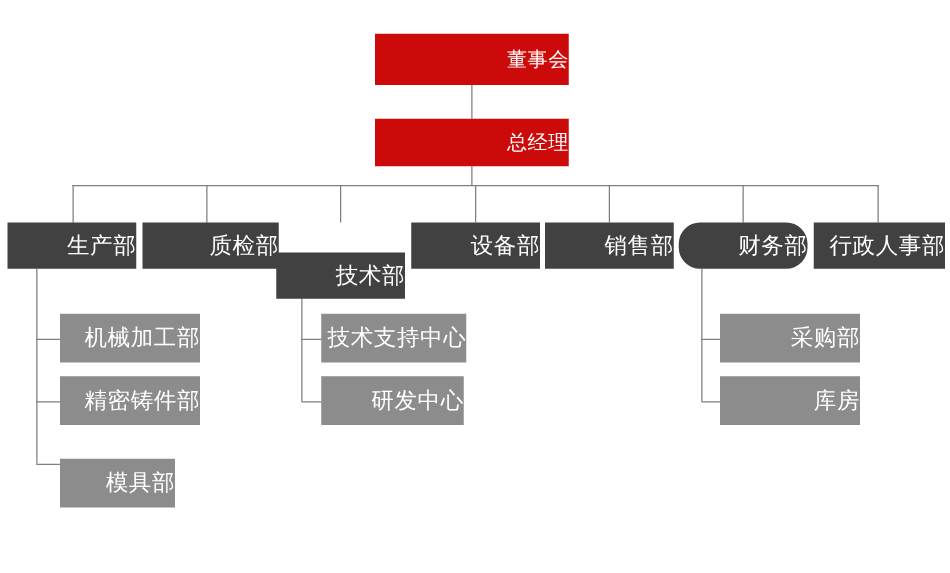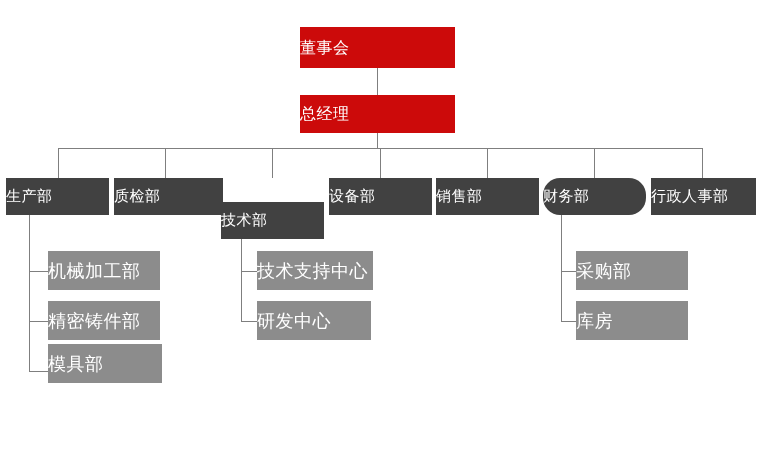--- a/index.html
+++ b/index.html
@@ -16,35 +16,35 @@
   #chart {
     position: relative;
     width: 760px;
     height: 458px;
     background: #ffffff;
   }
   .node {
     position: absolute;
     display: flex;
     align-items: center;
-    justify-content: flex-start;
+    justify-content: flex-end;
     color: #ffffff;
     text-align: center;
     line-height: 1.1;
     box-sizing: border-box;
     letter-spacing: 0.5px;
     z-index: 2;
   }
   .node.level-exec {
     background: #cc0a0a;
     font-size: 16px;
   }
   .node.level-dept {
     background: #414141;
-    font-size: 15px;
+    font-size: 18px;
   }
   .node.level-sub {
     background: #8c8c8c;
     font-size: 18px;
   }
   .connector {
     position: absolute;
     background: #7f7f7f;
     z-index: 1;
   }
@@ -104,21 +104,21 @@
   <div class="connector h" style="left:29px; top:271px; width:20px;"></div>
   <div class="connector h" style="left:29px; top:321px; width:20px;"></div>
   <div class="connector h" style="left:29px; top:371px; width:20px;"></div>
 
   <div class="node level-sub" style="left:48px; top:251px; width:112px; height:39px;">
     <span>机械加工部</span>
   </div>
   <div class="node level-sub" style="left:48px; top:301px; width:112px; height:39px;">
     <span>精密铸件部</span>
   </div>
-  <div class="node level-sub" style="left:48px; top:344px; width:114px; height:39px;">
+  <div class="node level-sub" style="left:48px; top:367px; width:92px; height:39px;">
     <span>模具部</span>
   </div>
 
   <div class="connector v" style="left:241px; top:215px; height:106px;"></div>
   <div class="connector h" style="left:241px; top:271px; width:17px;"></div>
   <div class="connector h" style="left:241px; top:321px; width:17px;"></div>
 
   <div class="node level-sub" style="left:257px; top:251px; width:116px; height:39px;">
     <span>技术支持中心</span>
   </div>

